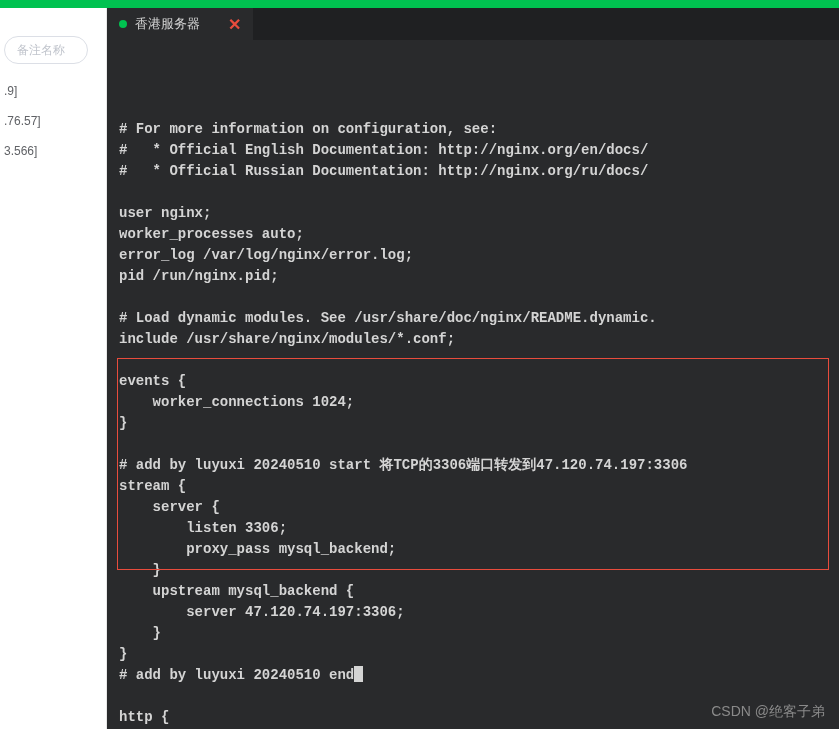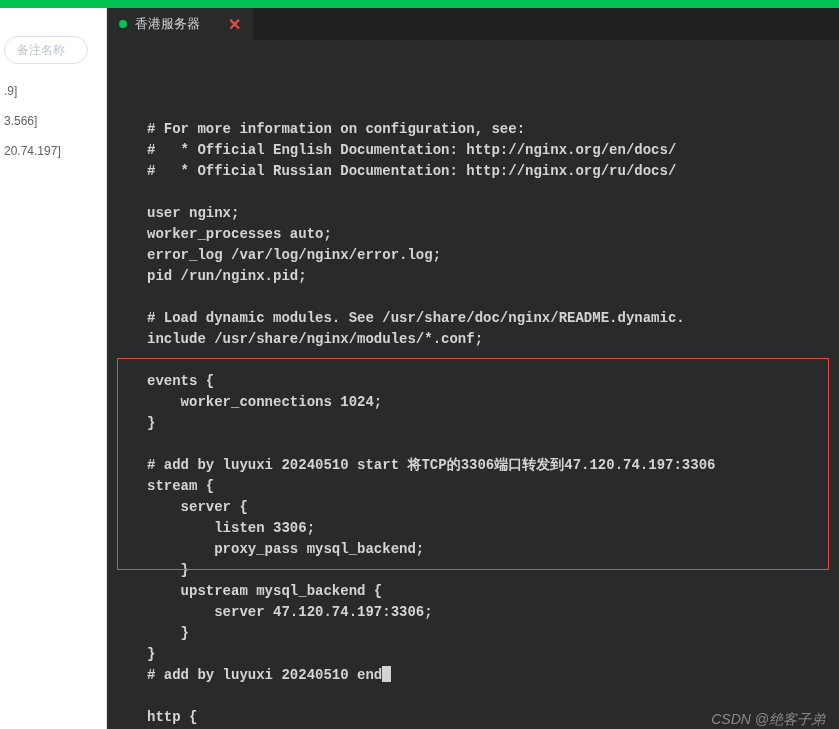--- a/index.html
+++ b/index.html
@@ -95,21 +95,20 @@
       font-size: 14px;
       line-height: 1.5;
       color: #d4d4d4;
       white-space: pre;
       overflow: hidden;
       position: relative;
       font-weight: bold;
     }
     .editor-line {
       min-height: 21px;
-      margin-left: 28px;
     }
     .highlight-box {
       border: 1px solid #e84c3d;
       position: absolute;
       left: 10px;
       right: 10px;
       top: 318px;
       height: 212px;
       pointer-events: none;
     }
@@ -117,37 +116,36 @@
       display: inline-block;
       width: 9px;
       height: 16px;
       background: #d4d4d4;
       vertical-align: middle;
       margin-bottom: 2px;
     }
     .watermark {
       position: absolute;
       right: 14px;
-      bottom: 0;
+      bottom: 8px;
       color: #8a8a8a;
       font-size: 14px;
-      font-style: italic;
       z-index: 10;
     }
   </style>
 </head>
 <body>
 
 <div class="top-bar"></div>
 <div class="container">
   <div class="sidebar">
     <input class="sidebar-input" placeholder="备注名称" style="">
     <div class="sidebar-item">.9]</div>
+    <div class="sidebar-item">.76.57]</div>
     <div class="sidebar-item">3.566]</div>
-    <div class="sidebar-item">20.74.197]</div>
   </div>
   <div class="main">
     <div class="tab-bar">
       <div class="tab">
         <span class="tab-dot"></span>
         <span>香港服务器</span>
         <span class="tab-close">✕</span>
       </div>
     </div>
     <div class="editor">

